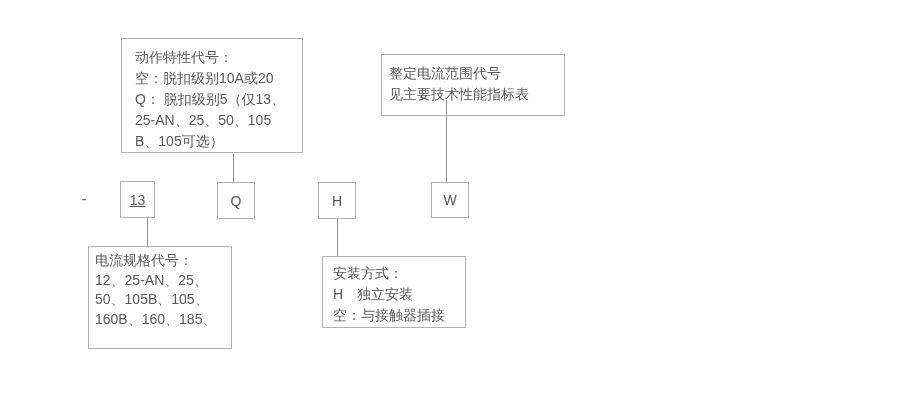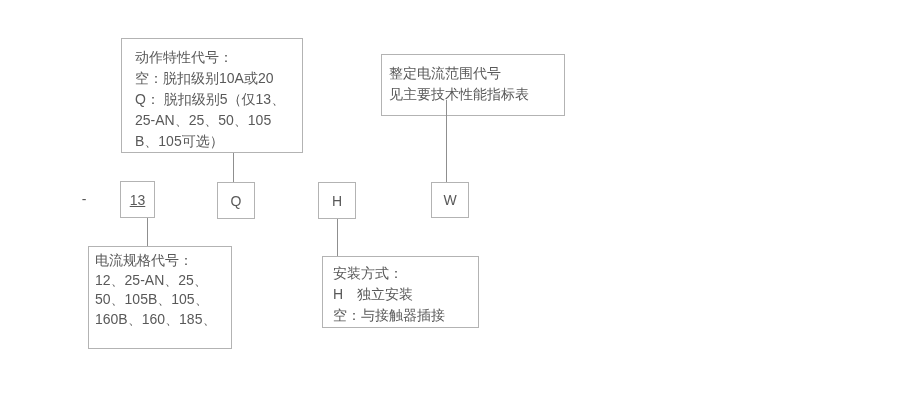--- a/index.html
+++ b/index.html
@@ -82,19 +82,19 @@
 
   <div class="box code" style="left:431px; top:182px; width:38px; height:36px;">W</div>
 
   <div class="box callout co-current" style="left:88px; top:246px; width:144px; height:103px;">
     <div class="tl">电流规格代号：</div>
     <div class="tl">12、25-AN、25、</div>
     <div class="tl">50、105B、105、</div>
     <div class="tl">160B、160、185、</div>
   </div>
 
-  <div class="box callout co-mount" style="left:322px; top:256px; width:157px; height:72px;">
+  <div class="box callout co-mount" style="left:322px; top:256px; width:144px; height:72px;">
     <div class="tl">安装方式：</div>
     <div class="tl">H　独立安装</div>
     <div class="tl">空：与接触器插接</div>
   </div>
 
 </div>
 
 </body></html>

